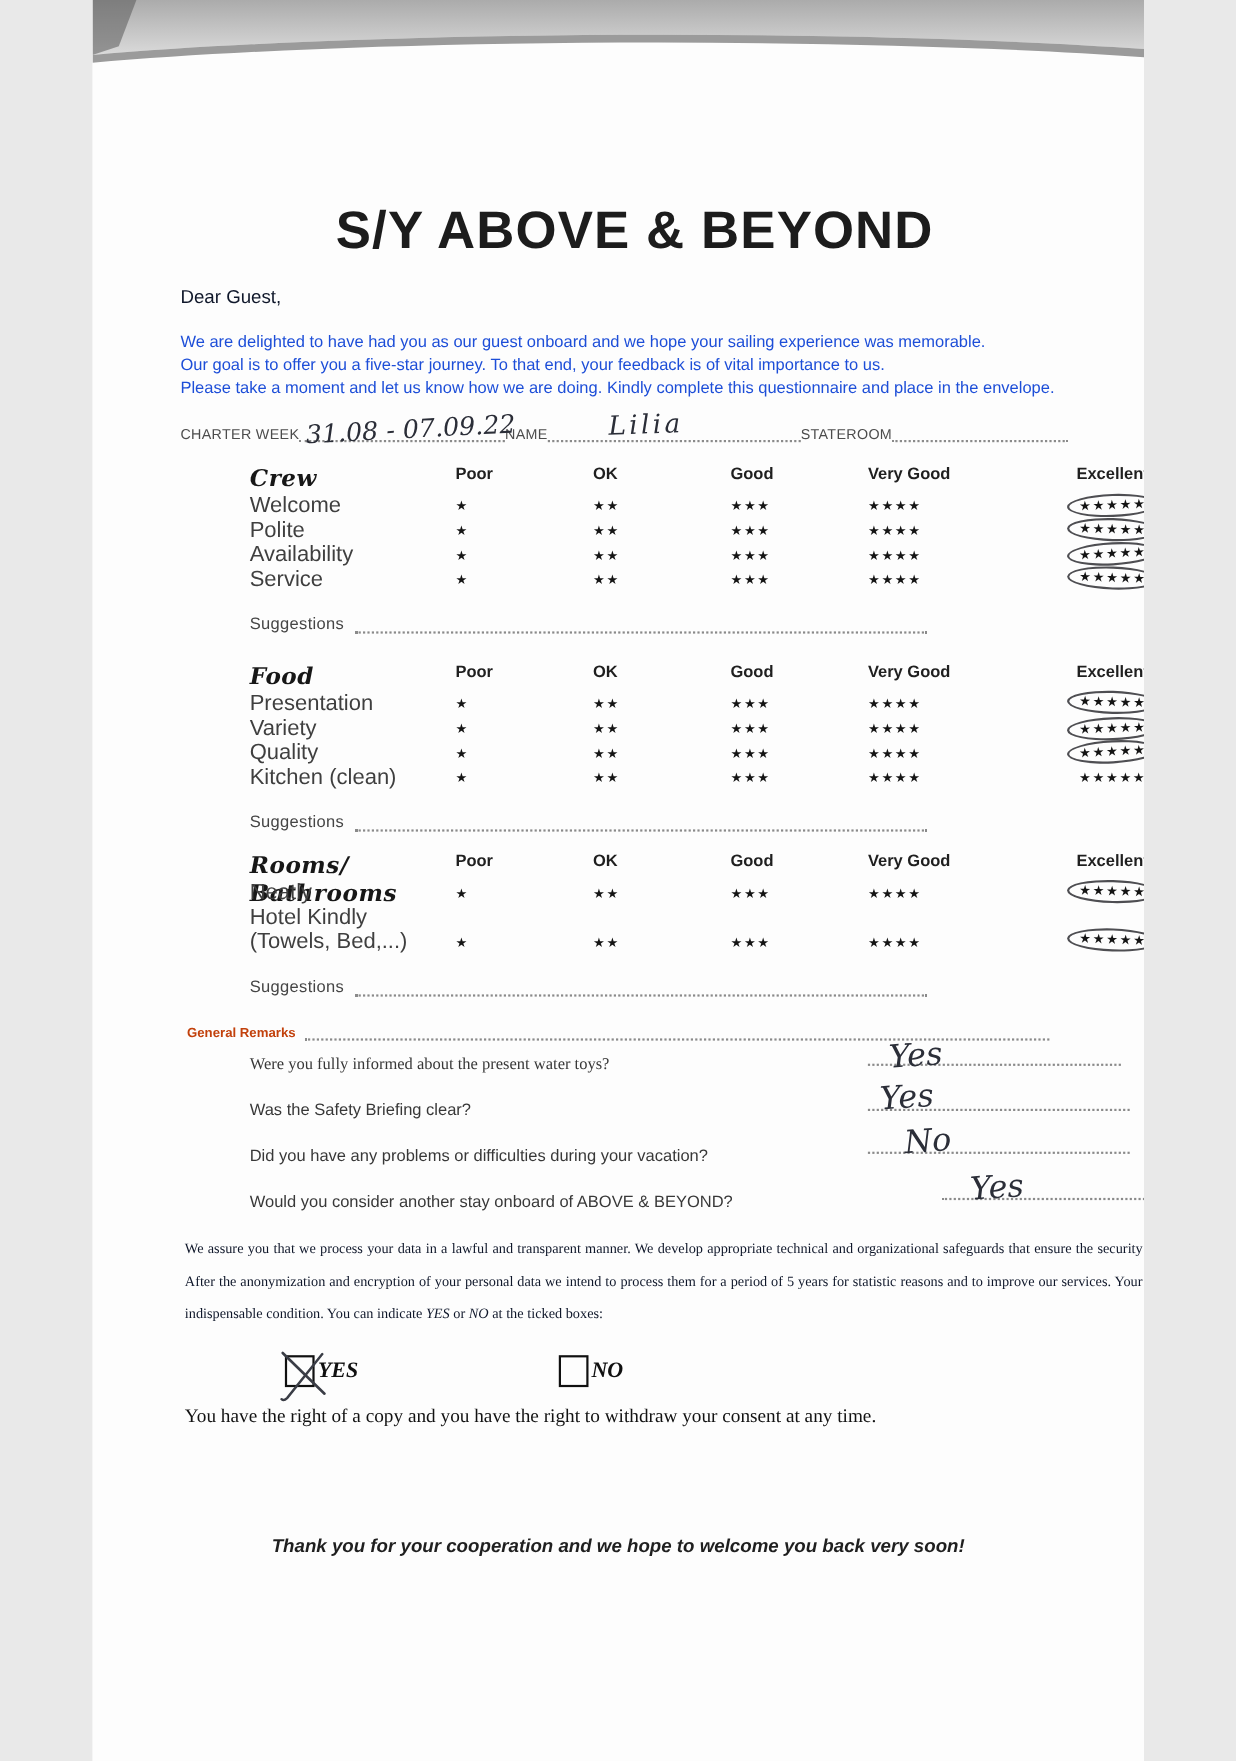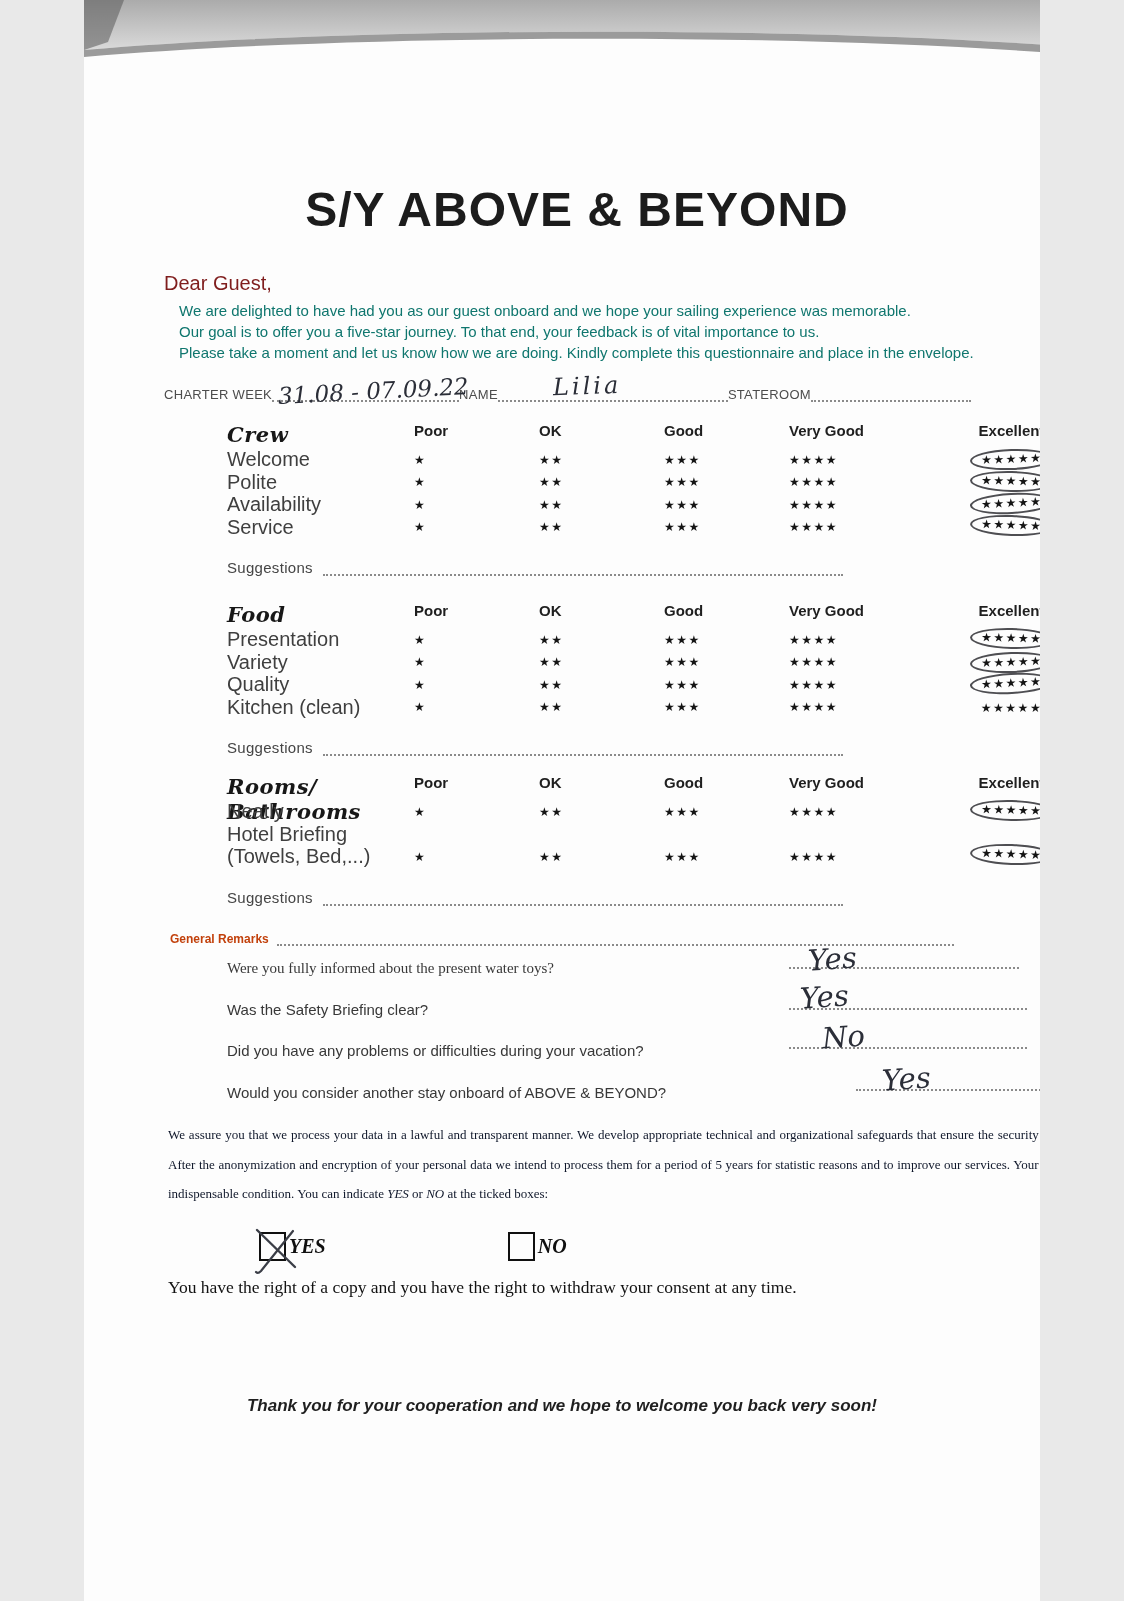--- a/index.html
+++ b/index.html
@@ -12,22 +12,22 @@
 
   
   .scan-top { top:0; left:0; width:1124px; height:90px; pointer-events:none; }
 
   
   .doc-title {
     top:182px; left:0; width:100%; text-align:center;
     font-size:48px; font-weight:600; letter-spacing:1px; color:#1c1c1c;
     padding-left:30px;
   }
-  .salutation { top:272px; left:80px; font-size:20px; color:#7f1d1d; }
-  .intro { top:300px; left:80px; font-size:15px; line-height:21px; color:#0f766e;margin-left:15px; }
+  .salutation { top:260px; left:80px; font-size:17px; color:#0f172a; }
+  .intro { top:300px; left:80px; font-size:15px; line-height:21px; color:#1d4ed8; }
 
   
   .fields-row {
     top:378px; left:80px; right:60px; display:flex; align-items:flex-end; height:24px;
   }
   .field-label { font-size:13px; color:#4c4c4c; letter-spacing:.3px; white-space:nowrap; }
   .dotline { border-bottom:2px dotted #8a8a8a; height:100%; position:relative; }
   .hand {
     font-family:"DejaVu Serif", serif; font-style:italic; color:#2b2e38;
     white-space:nowrap; display:inline-block;
@@ -252,21 +252,21 @@
     </div>
     <div class="grid-row">
       <span class="row-label">Neatly</span>
       <span class="stars">★</span>
       <span class="stars">★★</span>
       <span class="stars">★★★</span>
       <span class="stars">★★★★</span>
       <span class="exc-cell"><span class="circle-wrap c-r2 stars circled">★★★★★</span></span>
     </div>
     <div class="grid-row">
-      <span class="row-label">Hotel Briefing</span>
+      <span class="row-label">Hotel Kindly</span>
       <span></span>
         <span></span>
         <span></span>
         <span></span>
         <span></span>
     </div>
     <div class="grid-row">
       <span class="row-label">(Towels, Bed,...)</span>
       <span class="stars">★</span>
       <span class="stars">★★</span>

